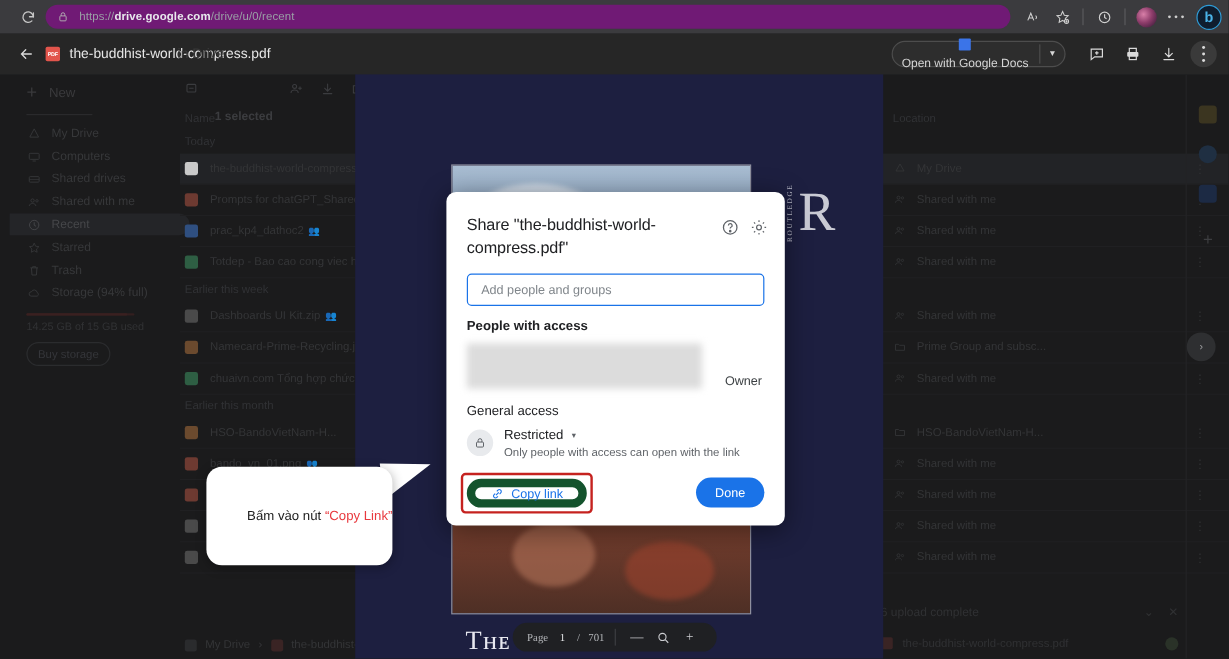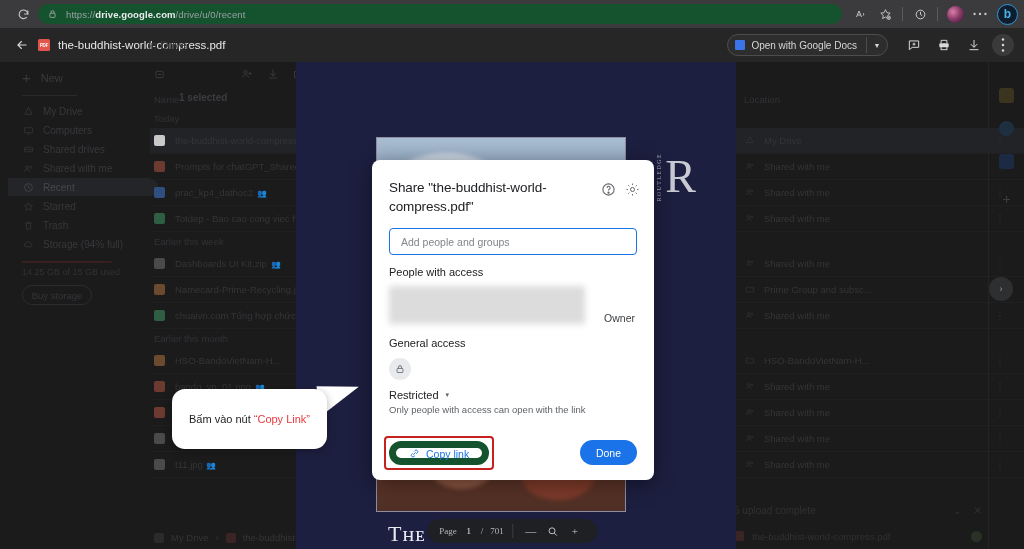--- a/index.html
+++ b/index.html
@@ -17,21 +17,21 @@
     position: absolute; top: 0; left: 0; width: 1024px; height: 28px;
     background: #3b3b3e;
     display: flex; align-items: center; padding: 0 6px;
   }
   .reload-btn {
     width: 22px; height: 22px; border-radius: 50%;
     display: flex; align-items: center; justify-content: center;
     color: #c8c8c8; flex: 0 0 auto; margin: 0 4px 0 6px;
   }
   .omnibox {
-    flex: 1 1 auto; height: 20px; background: #14532d; border-radius: 11px;
+    flex: 1 1 auto; height: 20px; background: #701a75; border-radius: 11px;
     display: flex; align-items: center; padding: 0 10px; margin-right: 8px;
     max-width: 812px;
   }
   .omnibox .lock { color: #b5b5b5; margin-right: 9px; display:flex; }
   .omnibox .url {
     font-size: 9.5px; color: #9aa0a6; white-space: nowrap; letter-spacing: .1px;
   }
   .omnibox .url b { color: #e8eaed; font-weight: 700; }
   .chrome-right { display: flex; align-items: center; gap: 2px; margin-left: auto; }
   .cr-ic {
@@ -67,21 +67,21 @@
   }
   .pdf-title { font-size: 11.5px; color: #e6e6e6; position: relative; }
   .pdf-ghost {
     position: absolute; left: 148px; top: 39px;
     font-size: 11.5px; color: #3a3a3a; z-index: 41; pointer-events: none;
   }
   .open-docs {
     margin-left: auto; height: 22px; border: 1px solid #4d4d4d; border-radius: 11px;
     display: flex; align-items: center; background: #2d2d2d;
   }
-  .open-docs .odmain { display:flex; align-items:center; padding: 0 9px 0 7px; gap: 6px; }
+  .open-docs .odmain { display:flex; align-items:center; padding: 0 9px 0 7px; gap: 6px; flex-direction: column; }
   .docs-ic { width: 10px; height: 10px; background: #3b74e8; border-radius: 1px; }
   .open-docs .odlabel { font-size: 10px; color: #d6d6d6; }
   .open-docs .oddiv { width: 1px; height: 16px; background: #4d4d4d; }
   .open-docs .odcaret { width: 20px; display:flex; align-items:center; justify-content:center; color:#d6d6d6; font-size: 7px; }
   .top-right-icons { display: flex; align-items: center; gap: 6px; margin-left: 14px; }
   .tri { width: 24px; height: 24px; display:flex; align-items:center; justify-content:center; color: #dadada; }
   .tri.menu { background: #3a3a3a; border-radius: 50%; width: 22px; height: 22px; }
 
   
   .drive {
@@ -221,33 +221,33 @@
     flex: 1 1 auto; font-size: 13.5px; color: #202124; line-height: 19px;
     font-family: "Liberation Sans", sans-serif; letter-spacing: -.1px;
   }
   .sd-headicons { display: flex; gap: 8px; padding-top: 3px; }
   .sd-hi { width: 16px; height: 16px; color: #5f6368; display:flex; align-items:center; justify-content:center; }
   .sd-input {
     margin: 12px 17px 0 17px; height: 27px; border: 1px solid #1a73e8;
     border-radius: 4px; display: flex; align-items: center; padding: 0 11px;
   }
   .sd-input span { font-size: 10.5px; color: #80868b; }
-  .sd-section { margin: 11px 17px 0 17px; font-size: 11px; color: #202124; }
+  .sd-section { margin: 11px 17px 0 17px; font-size: 11px; color: #202124; font-weight: bold; }
   .sd-person {
     display: flex; align-items: flex-end; margin: 8px 0 0 0; height: 38px;
   }
   .sd-blur {
     width: 196px; height: 38px; border-radius: 2px;
     background: #dcdcdc;
     filter: blur(3px);
     margin-left: 0px;
   }
   .sd-owner { font-size: 10.5px; color: #3c4043; margin-left: auto; padding-right: 2px; }
   .sd-general { margin: 13px 17px 0 17px; font-size: 11px; color: #202124; }
-  .sd-access { display: flex; align-items: flex-start; margin: 8px 17px 12px 17px; gap: 9px; flex-direction: column; }
+  .sd-access { display: flex; align-items: flex-start; margin: 8px 17px 2px 17px; gap: 9px; }
   .sd-lock {
     width: 22px; height: 22px; border-radius: 50%; background: #e8eaed;
     display: flex; align-items: center; justify-content: center; flex: 0 0 auto;
     margin-top: 1px;
   }
   .sd-access-main .row1 { display: flex; align-items: center; gap: 7px; }
   .sd-access-main .rtxt { font-size: 11px; color: #202124; }
   .sd-access-main .caret { font-size: 7px; color: #5f6368; }
   .sd-access-main .row2 { font-size: 9.5px; color: #5f6368; margin-top: 3px; }
   .sd-footer {
@@ -264,23 +264,23 @@
   .copy-btn .clink { color: #1a73e8; font-size: 9px; }
   .copy-btn .clbl { font-size: 10.5px; color: #1a73e8; font-weight: 500; }
   .done-btn {
     margin-left: auto; background: #1a73e8; color: #fff;
     height: 25px; border-radius: 13px; padding: 0 16px;
     display: flex; align-items: center; font-size: 10.5px; font-weight: 500;
   }
 
   
   .callout {
-    position: absolute; left: 172px; top: 389px; width: 155px; height: 60px;
+    position: absolute; left: 172px; top: 389px; width: 155px; height: 82px;
     background: #fff; border-radius: 13px; z-index: 70;
-    display: flex; align-items: center; justify-content: center;
+    display: flex; align-items: center; justify-content: flex-end;
     box-shadow: 0 2px 9px rgba(0,0,0,.3);
   }
   .callout-txt { font-size: 11px; color: #1c1c1c; white-space: nowrap; }
   .callout-txt .hl { color: #e8393e; }
   .callout-tail {
     position: absolute; z-index: 69; left: 318px; top: 384px;
     width: 0; height: 0;
     border-left: 42px solid #fff;
     border-top: 5px solid transparent;
     border-bottom: 26px solid transparent;

